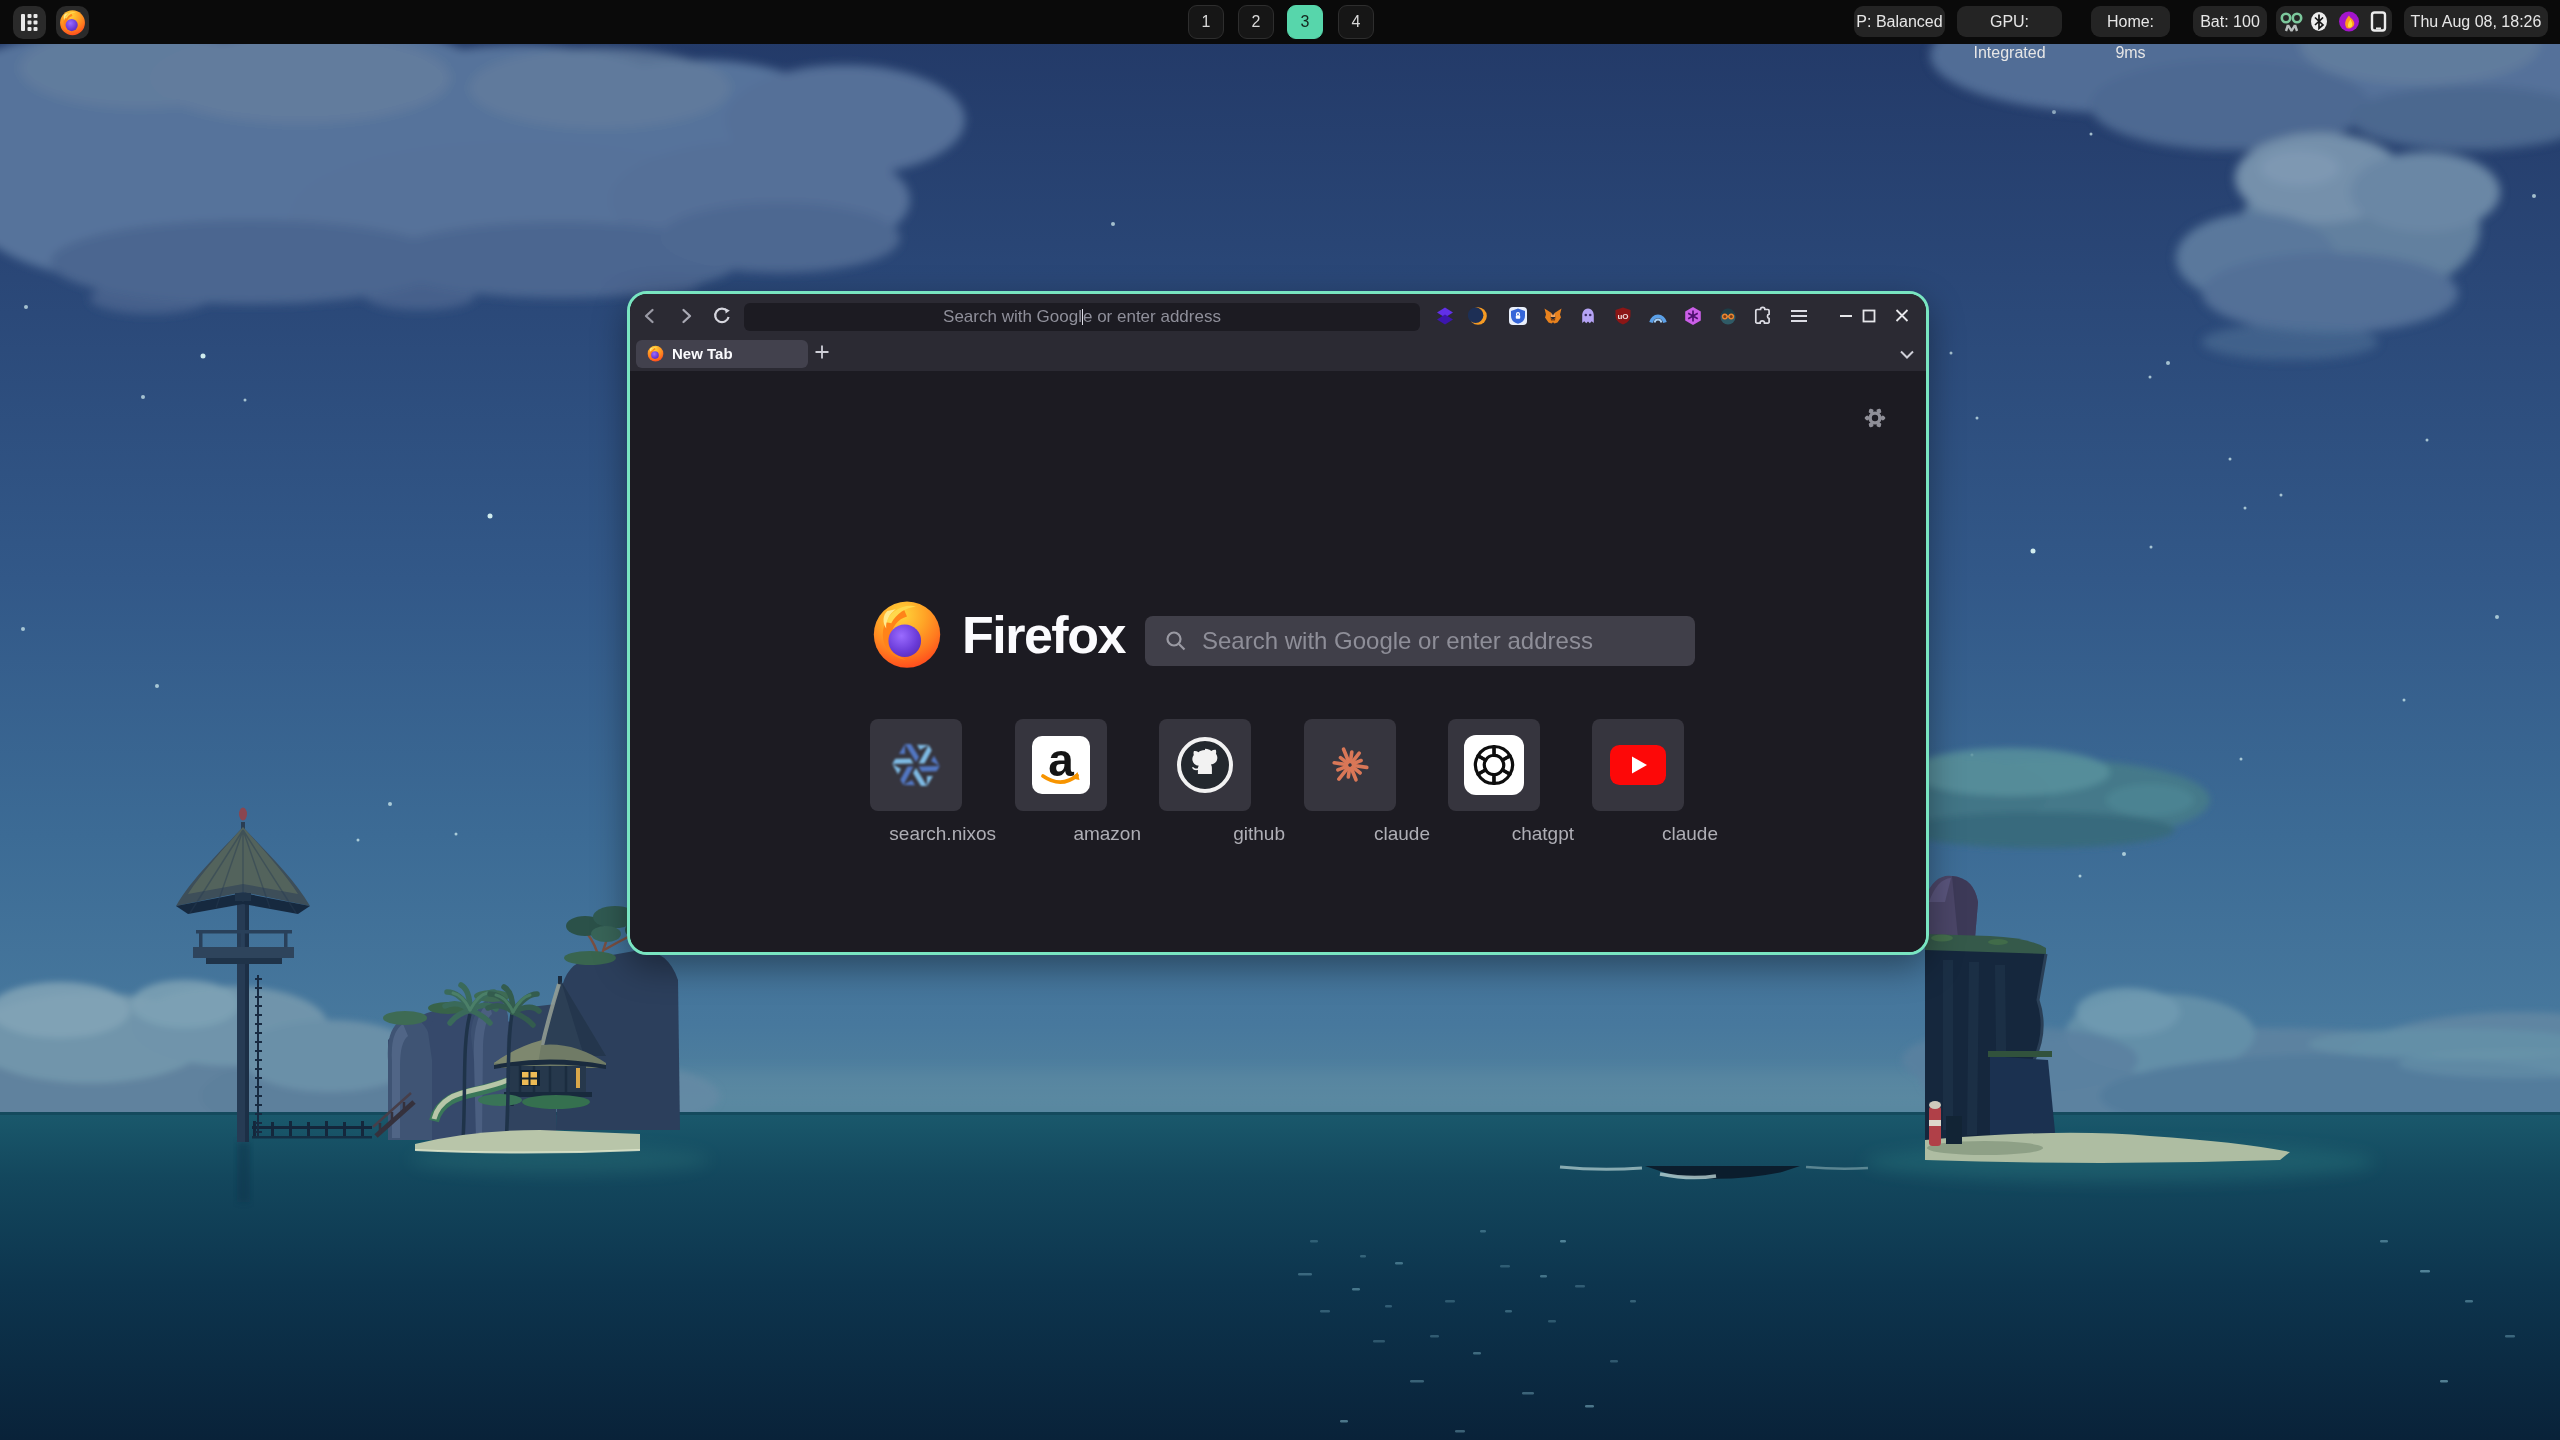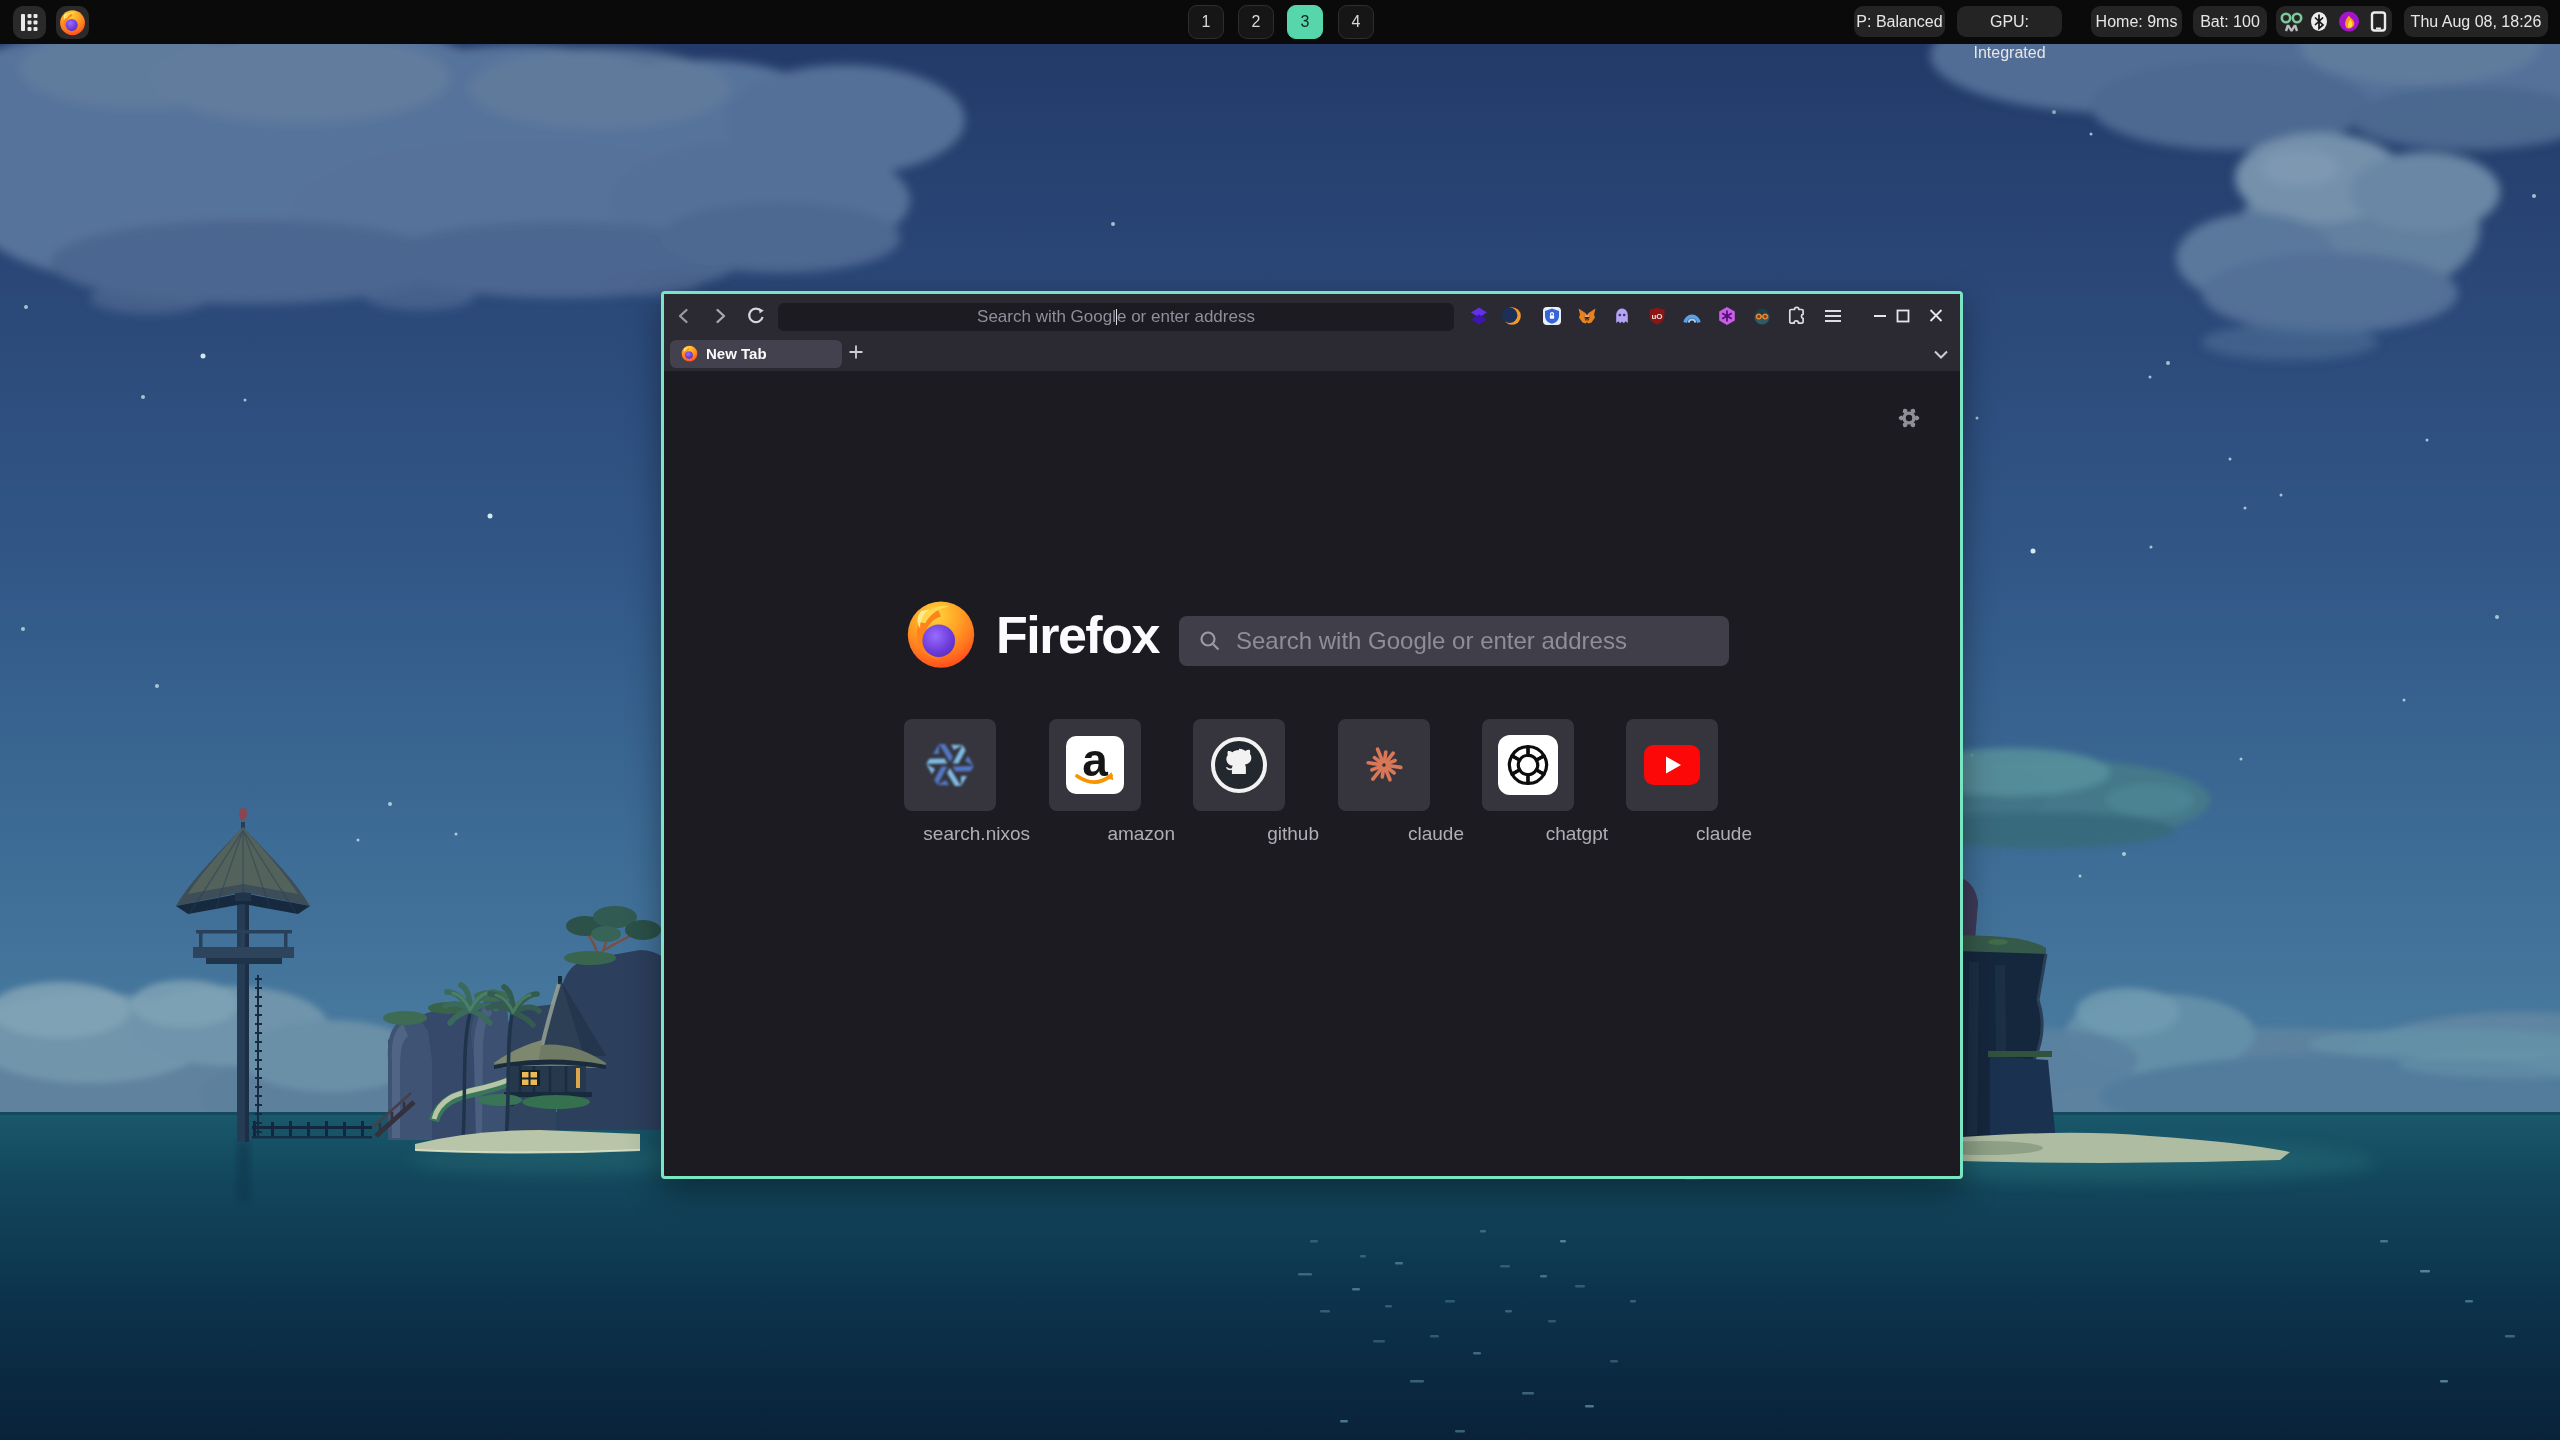--- a/index.html
+++ b/index.html
@@ -8,22 +8,22 @@
   #wp { position:absolute; left:0; top:0; }
   
   .bar { position:absolute; left:0; top:0; width:2560px; height:44px; background:#0a0a0a; z-index:5; }
   .bar .btn { position:absolute; top:6px; width:33px; height:33px; background:#2a2a2a; border-radius:10px; }
   .ws { position:absolute; top:5px; width:36px; height:34px; border-radius:9px; background:#161616;
         border:1px solid #2e2e2e; color:#d8d8d8; font-size:16px; line-height:32px; text-align:center; }
   .ws.act { background:#57d6ab; border-color:#57d6ab; color:#14251d; }
   .pill { position:absolute; top:6px; height:31px; border-radius:9px; background:#242424; color:#e6e6e6;
           font-size:16px; line-height:31px; text-align:center; }
   
-  .win { position:absolute; left:661px; top:291px; width:1302px; height:888px; z-index:3;
-         border:3px solid #79e5c1; border-radius:4px; background:#1c1b22; overflow:hidden;
+  .win { position:absolute; left:627px; top:291px; width:1302px; height:664px; z-index:3;
+         border:3px solid #79e5c1; border-radius:20px; background:#1c1b22; overflow:hidden;
          box-shadow:0 12px 34px rgba(0,0,0,.38); }
   .nav { position:absolute; left:0; top:0; width:1296px; height:44px; background:#2b2a33; }
   .urlbar { position:absolute; left:114px; top:9px; width:676px; height:28px; border-radius:6px;
             background:#1c1b22; color:#8f8f9a; font-size:17px; line-height:28px; text-align:center; }
   .caret { display:inline-block; width:1px; height:16px; background:#dfdfe8; vertical-align:-3px; }
   .navic { position:absolute; top:0; }
   .tabs { position:absolute; left:0; top:44px; width:1296px; height:33px; background:#2b2a33; }
   .tab { position:absolute; left:6px; top:2px; width:172px; height:28px; border-radius:6px; background:#42414d;
          color:#fbfbfe; font-size:15px; line-height:28px;font-weight:bold; }
   .tab span { margin-left:36px; }
@@ -393,21 +393,21 @@
   </div>
   <div class="btn" style="left:56px"><svg width="27" height="27" style="margin:3px">
         <use href="#fx"></use>
       </svg></div>
   <div class="ws" style="left:1188px">1</div>
   <div class="ws" style="left:1238px">2</div>
   <div class="ws act" style="left:1287px">3</div>
   <div class="ws" style="left:1338px">4</div>
   <div class="pill" style="left:1854px; width:91px">P: Balanced</div>
   <div class="pill" style="left:1957px; width:105px">GPU: Integrated</div>
-  <div class="pill" style="left:2091px; width:91px">Home: 9ms</div>
+  <div class="pill" style="left:2091px; width:79px">Home: 9ms</div>
   <div class="pill" style="left:2193px; width:74px">Bat: 100</div>
   <div class="pill" style="left:2276px; width:116px">
     <svg width="116" height="31" viewBox="0 0 116 31">
       <g fill="none" stroke="#7cc89c" stroke-width="2.6">
         <circle cx="10" cy="12" r="4.2"></circle>
           <circle cx="21" cy="12" r="4.2"></circle>
       </g>
       <path d="M12,19 L15.5,25 M19,19 L15.5,25 M12,19 L10,25 M19,19 L21,25" stroke="#b9bdbd" stroke-width="2.4" fill="none"></path>
       <ellipse cx="43" cy="15.5" rx="8" ry="9.5" fill="#ededed"></ellipse>
       <path d="M43,8.5 L43,22.5 L47,19 L39,11.5 M43,15.5 L47,11.5 L39,19" stroke="#161616" stroke-width="1.7" fill="none"></path>

